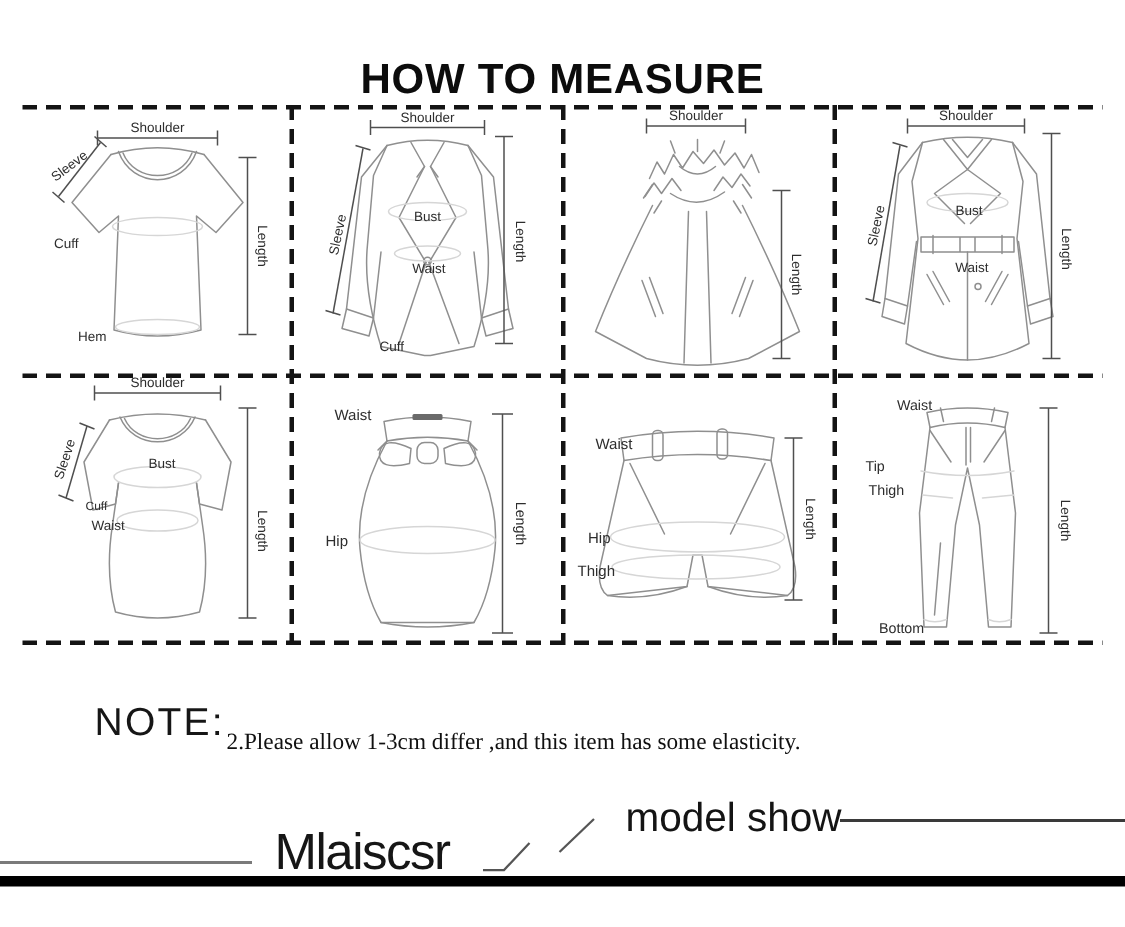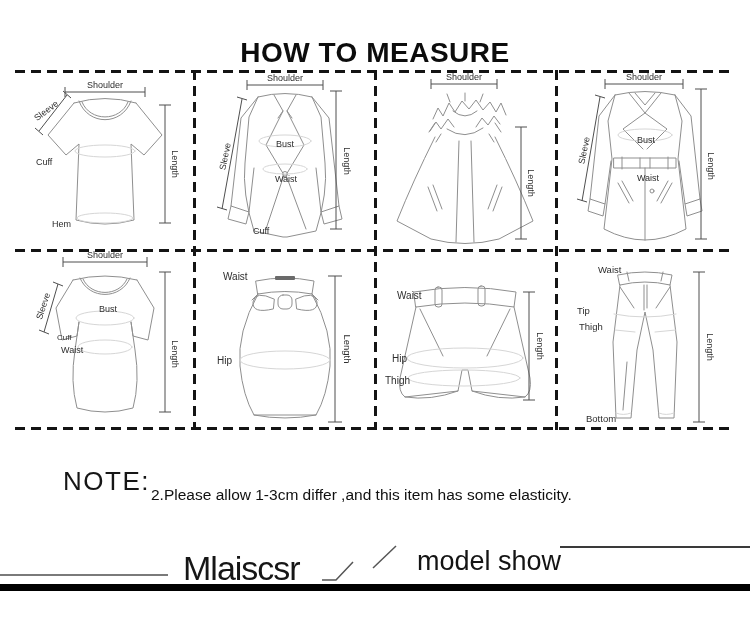--- a/index.html
+++ b/index.html
@@ -14,21 +14,21 @@
          font-size:28px;font-weight:bold;letter-spacing:.5px;color:#0c0c0c;margin-top:13px;}
   svg.panel{position:absolute;overflow:visible;}
   svg .gl{fill:none;stroke:#8f8f8f;stroke-width:1;stroke-linejoin:round;stroke-linecap:round;}
   svg .el{fill:none;stroke:#d6d6d6;stroke-width:1;}
   svg .ml{stroke:#4f4f4f;stroke-width:1;fill:none;}
   svg text{font-family:"Liberation Sans",sans-serif;fill:#2d2d2d;}
   #note-label{position:absolute;left:63px;top:450px;font-size:26px;letter-spacing:1.5px;color:#161616;margin-top:16px;}
   .note-line{position:absolute;font-size:15.5px;color:#101010;}
   #brand{position:absolute;left:183px;top:549px;font-size:34px;font-weight:normal;
          letter-spacing:-1px;color:#161616;}
-  #caption{position:absolute;left:417px;top:530px;font-size:27px;color:#141414;margin-top:16px;}
+  #caption{position:absolute;left:417px;top:530px;font-size:27px;color:#141414;}
   .thin-rule{position:absolute;background:#7a7a7a;}
   #bottom-bar{position:absolute;left:0;top:584px;width:750px;height:7px;background:#000;}
 </style>
 </head>
 <body>
 
 <div id="page">
 
   <div id="title">HOW TO MEASURE</div>
 
@@ -252,21 +252,21 @@
       <line class="ml" x1="138" y1="172" x2="150" y2="172"></line>
     </g>
     <text x="43" y="23" font-size="9.5">Waist</text>
     <text x="22" y="64" font-size="9.5">Tip</text>
     <text x="24" y="80" font-size="9.5">Thigh</text>
     <text x="31" y="172" font-size="9.5">Bottom</text>
     <text x="152" y="97" text-anchor="middle" font-size="9" transform="rotate(90 152 97)">Length</text>
   </svg>
 
   <div id="note-label">NOTE:</div>
-  <div class="note-line" style="left:151px;top:486px;">2.Please allow 1-3cm differ ,and this item has some elasticity.</div>
+  <div class="note-line" style="left:151px;top:486px;font-family:Liberation Serif, serif;">2.Please allow 1-3cm differ ,and this item has some elasticity.</div>
 
   <div class="thin-rule" style="left:0;top:574px;width:168px;height:2px;"></div>
   <div id="brand">Mlaiscsr</div>
   <svg class="abs" style="left:315px;top:543px;" width="90" height="40" viewBox="0 0 90 40">
     <path d="M7,37 L21,37 L38,19" fill="none" stroke="#555" stroke-width="1.5"></path>
     <path d="M58,25 L81,3" fill="none" stroke="#555" stroke-width="1.5"></path>
   </svg>
   <div id="caption">model show</div>
   <div class="thin-rule" style="left:560px;top:546px;width:190px;height:2px;background:#3a3a3a;"></div>
   <div id="bottom-bar"></div>

